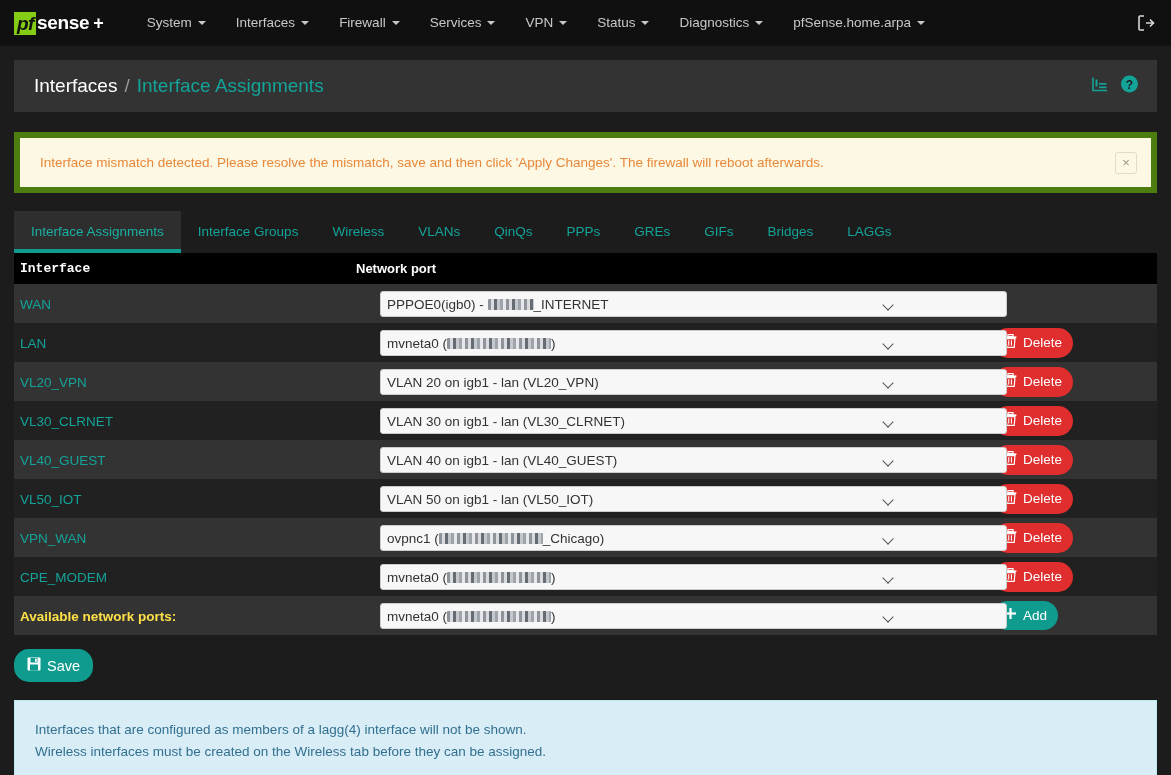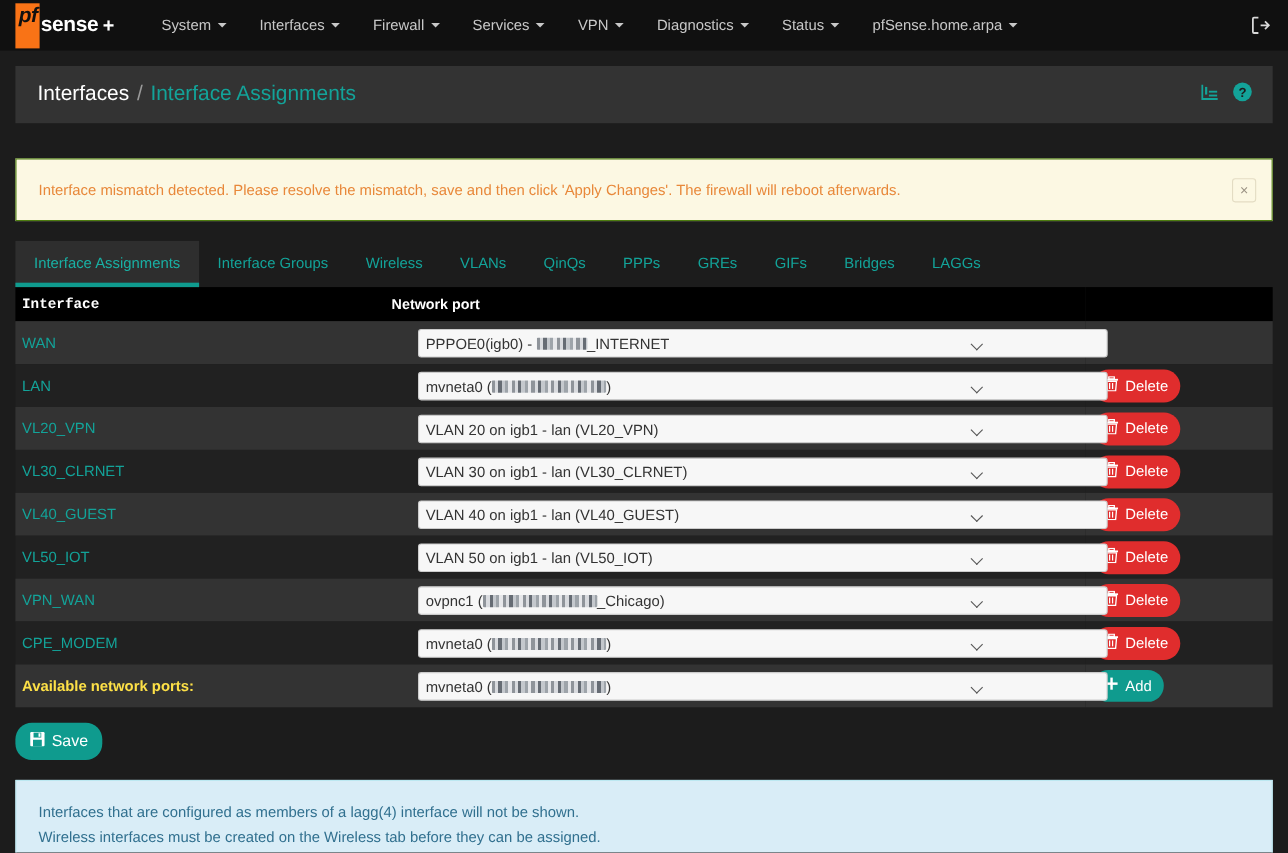--- a/index.html
+++ b/index.html
@@ -20,27 +20,27 @@
     padding: 0 12px 0 14px;
     position: relative;
   }
   .logo {
     display: flex;
     align-items: center;
     margin-right: 28px;
     height: 46px;
   }
   .logo-pf {
-    background: #f97316;
+    background: #84cc16;
     color: #101010;
     font-weight: bold;
     font-style: italic;
     font-size: 19px;
     line-height: 21px;
-    padding: 1px 2px 19px 3px;
+    padding: 1px 2px 1px 3px;
     letter-spacing: -0.5px;
   }
   .logo-sense {
     color: #ffffff;
     font-weight: bold;
     font-size: 19px;
     letter-spacing: -0.3px;
     margin-left: 1px;
   }
   .logo-plus {
@@ -101,22 +101,22 @@
   .crumb-icons {
     position: absolute;
     right: 18px; top: 50%;
     transform: translateY(-50%);
     display: flex; align-items: center; gap: 12px;
   }
 
   
   .alert {
     background: #fcf8e3;
-    border: 1px solid #4d7c0f;
-    margin-top: 32px;
+    border: 6px solid #4d7c0f;
+    margin-top: 20px;
     padding: 17px 20px;
     display: flex;
     align-items: center;
     min-height: 57px;
     position: relative;
   }
   .alert-text { color: #e8883a; font-size: 13.5px; }
   .alert-close {
     position: absolute;
     right: 14px; top: 50%;
@@ -288,25 +288,25 @@
     </div>
     <div class="nav-item">
       <span>Services</span>
       <span class="caret"></span>
     </div>
     <div class="nav-item">
       <span>VPN</span>
       <span class="caret"></span>
     </div>
     <div class="nav-item">
+      <span>Status</span>
+      <span class="caret"></span>
+    </div>
+    <div class="nav-item">
       <span>Diagnostics</span>
-      <span class="caret"></span>
-    </div>
-    <div class="nav-item">
-      <span>Status</span>
       <span class="caret"></span>
     </div>
     <div class="nav-item">
       <span>pfSense.home.arpa</span>
       <span class="caret"></span>
     </div>
   </div>
 
   <div class="nav-logout">
     <svg width="18" height="18" viewBox="0 0 18 18">

